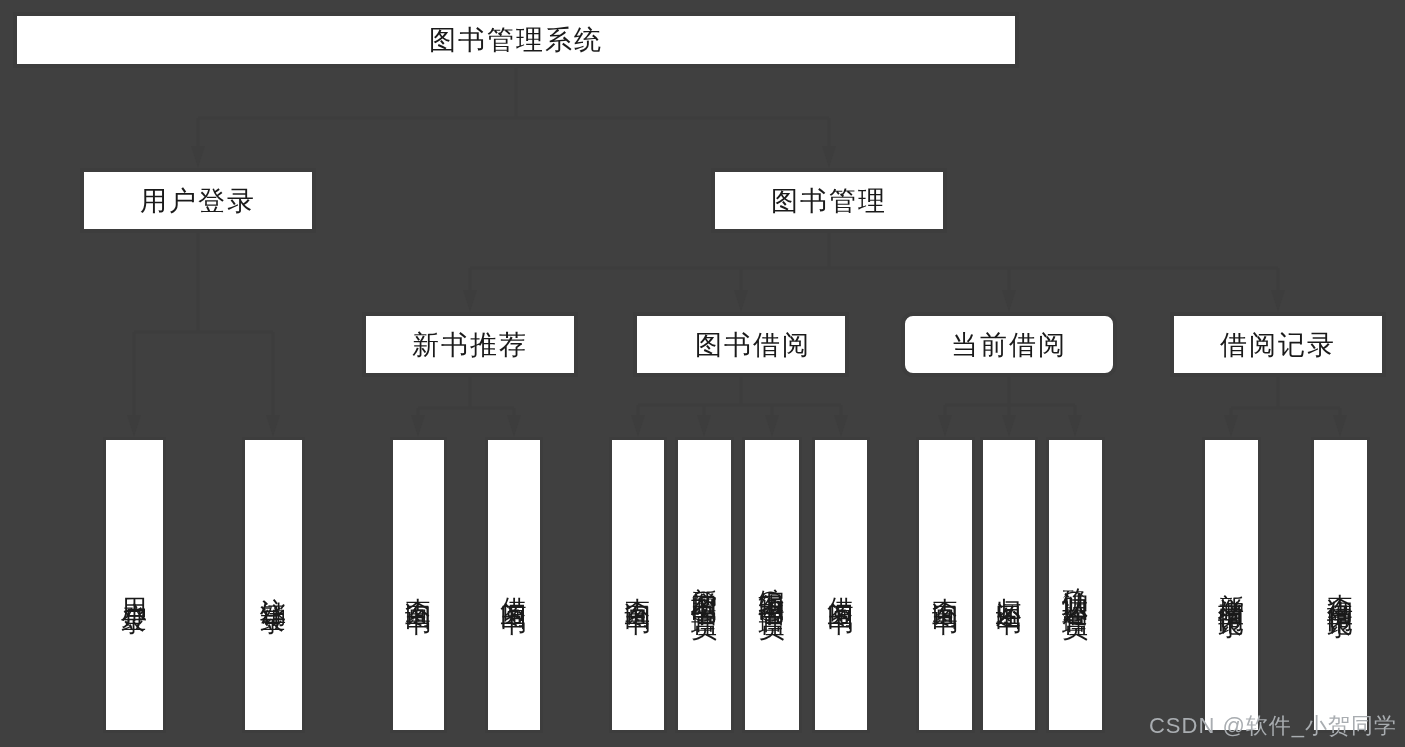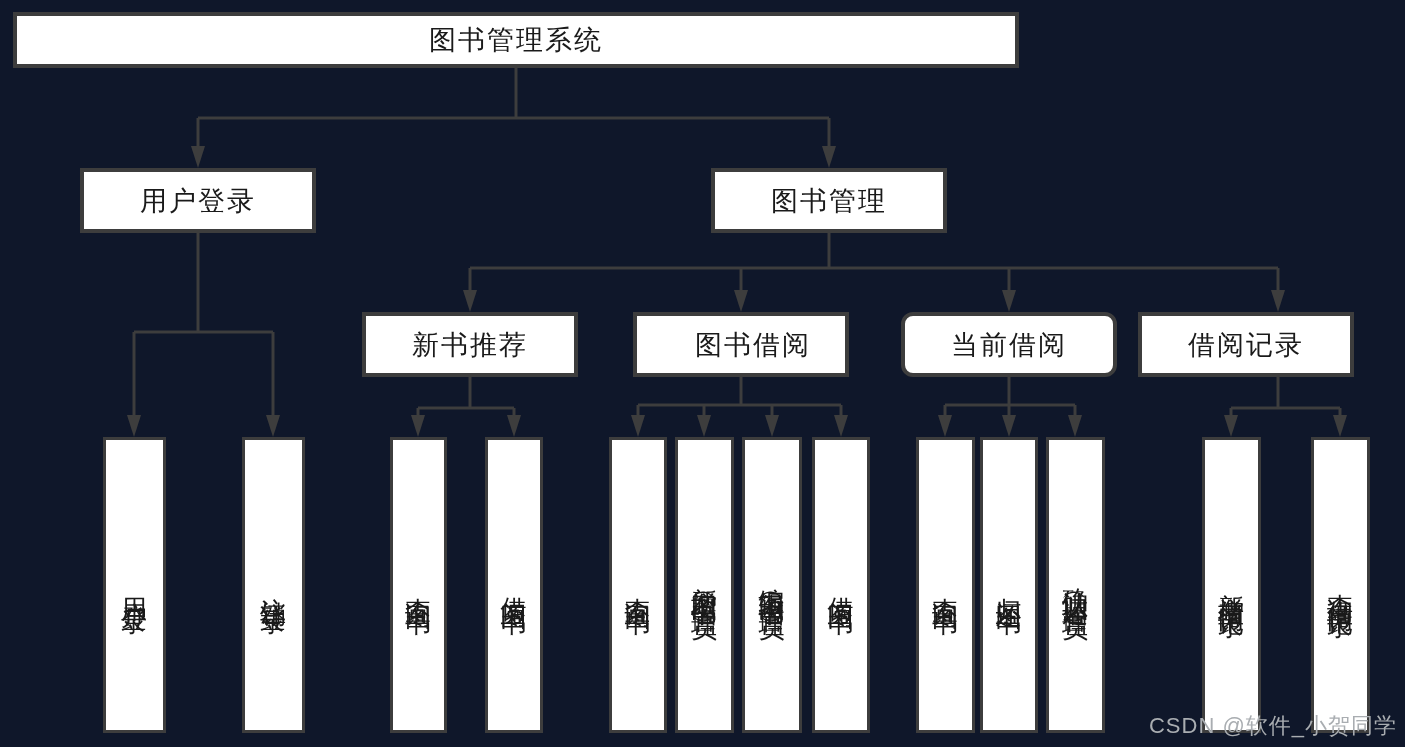--- a/index.html
+++ b/index.html
@@ -5,21 +5,21 @@
   html, body {
     margin: 0;
     padding: 0;
     background: #ffffff;
   }
   * { box-sizing: border-box; }
   .canvas {
     position: relative;
     width: 1405px;
     height: 747px;
-    background: #0f172a;
+    background: #404040;
     font-family: "Liberation Sans", sans-serif;
     color: #1a1a1a;
     overflow: hidden;
   }
   .connectors {
     position: absolute;
     left: 0;
     top: 0;
     pointer-events: none;
   }
@@ -124,21 +124,21 @@
 
   <div class="hbox" style="left:362px; top:312px; width:216px; height:65px;text-align:center;">
     <span>新书推荐</span>
   </div>
   <div class="hbox" style="left:633px; top:312px; width:216px; height:65px;padding-left:24px;">
     <span>图书借阅</span>
   </div>
   <div class="hbox" style="left:901px; top:312px; width:216px; height:65px;border-radius:12px;">
     <span>当前借阅</span>
   </div>
-  <div class="hbox" style="left:1138px; top:312px; width:216px; height:65px;">
+  <div class="hbox" style="left:1170px; top:312px; width:216px; height:65px;">
     <span>借阅记录</span>
   </div>
 
   <div class="leaf" style="left:103px; width:63px;">
     <span>用户登录</span>
   </div>
   <div class="leaf" style="left:242px; width:63px;">
     <span>注销登录</span>
   </div>
 

